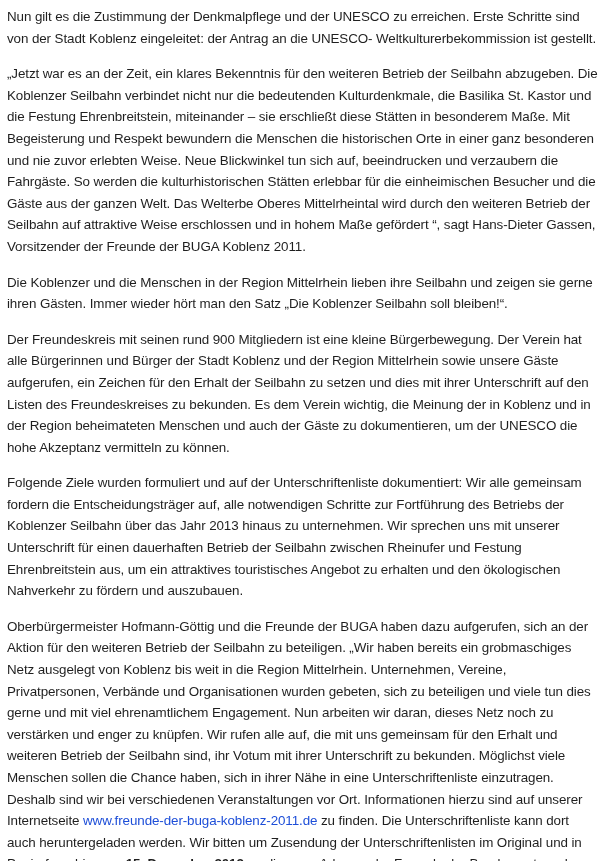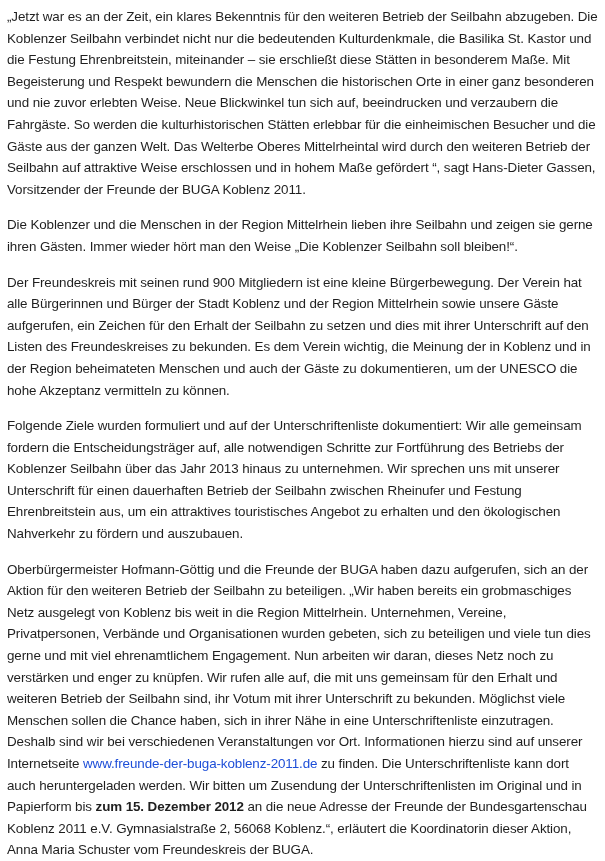--- a/index.html
+++ b/index.html
@@ -15,18 +15,19 @@
     line-height: 21.6px;
     letter-spacing: -0.1px;
   }
   .link { color: #1d4ed8; text-decoration: none; }
   .bold { font-weight: bold; }
 </style>
 </head>
 <body>
 
 <div class="article">
+  <p>Nun gilt es die Zustimmung der Denkmalpflege und der UNESCO zu erreichen.  Erste Schritte sind von der Stadt Koblenz eingeleitet: der Antrag an die UNESCO- Weltkulturerbekommission ist gestellt.</p>
   <p>„Jetzt war es an der Zeit, ein klares Bekenntnis für den weiteren Betrieb der Seilbahn abzugeben. Die Koblenzer Seilbahn verbindet nicht nur die bedeutenden Kulturdenkmale, die Basilika St. Kastor und die Festung Ehrenbreitstein, miteinander – sie erschließt diese Stätten in besonderem Maße. Mit Begeisterung und Respekt bewundern die Menschen die historischen Orte in einer ganz besonderen und nie zuvor erlebten Weise. Neue Blickwinkel tun sich auf, beeindrucken und verzaubern die Fahrgäste. So werden die kulturhistorischen Stätten erlebbar für die einheimischen Besucher und die Gäste aus der ganzen Welt. Das Welterbe Oberes Mittelrheintal wird durch den weiteren Betrieb der Seilbahn auf attraktive Weise erschlossen und in hohem Maße gefördert “, sagt Hans-Dieter Gassen, Vorsitzender der Freunde der BUGA Koblenz 2011.</p>
-  <p>Die Koblenzer und die Menschen in der Region Mittelrhein lieben ihre Seilbahn und zeigen sie gerne ihren Gästen. Immer wieder hört man den Weise „Die Koblenzer Seilbahn soll bleiben!“.</p>
+  <p>Die Koblenzer und die Menschen in der Region Mittelrhein lieben ihre Seilbahn und zeigen sie gerne ihren Gästen. Immer wieder hört man den Satz „Die Koblenzer Seilbahn soll bleiben!“.</p>
   <p>Der Freundeskreis mit seinen rund 900 Mitgliedern ist eine kleine Bürgerbewegung. Der Verein hat alle Bürgerinnen und Bürger der Stadt Koblenz und der Region Mittelrhein sowie unsere Gäste aufgerufen, ein Zeichen für den Erhalt der Seilbahn zu setzen und dies mit ihrer Unterschrift auf den Listen des Freundeskreises zu bekunden. Es dem Verein wichtig, die Meinung der in Koblenz und in der Region beheimateten Menschen und auch der Gäste zu dokumentieren, um der UNESCO die hohe Akzeptanz vermitteln zu können.</p>
   <p>Folgende Ziele wurden formuliert und auf der Unterschriftenliste dokumentiert:  Wir alle gemeinsam fordern die Entscheidungsträger auf, alle notwendigen Schritte zur Fortführung des Betriebs der Koblenzer Seilbahn über das Jahr 2013 hinaus zu unternehmen. Wir sprechen uns mit unserer Unterschrift für einen dauerhaften Betrieb der Seilbahn zwischen Rheinufer und Festung Ehrenbreitstein aus, um ein attraktives touristisches Angebot zu erhalten und den ökologischen Nahverkehr zu fördern und auszubauen.</p>
   <p><span>Oberbürgermeister Hofmann-Göttig und die Freunde der BUGA haben dazu aufgerufen, sich an der Aktion für den weiteren Betrieb der Seilbahn zu beteiligen. „Wir haben bereits ein grobmaschiges Netz ausgelegt von Koblenz bis weit in die Region Mittelrhein. Unternehmen, Vereine, Privatpersonen, Verbände und Organisationen wurden gebeten, sich zu beteiligen und viele tun dies gerne und mit viel ehrenamtlichem Engagement. Nun arbeiten wir daran, dieses Netz noch zu verstärken und enger zu knüpfen. Wir rufen alle auf, die mit uns gemeinsam für den Erhalt und weiteren Betrieb der Seilbahn sind, ihr Votum mit ihrer Unterschrift zu bekunden.  Möglichst viele Menschen sollen die Chance haben, sich in ihrer Nähe in eine Unterschriftenliste einzutragen. Deshalb sind wir bei verschiedenen Veranstaltungen vor Ort. Informationen hierzu sind auf unserer Internetseite </span><a class="link">www.freunde-der-buga-koblenz-2011.de</a><span> zu finden. Die Unterschriftenliste kann dort auch heruntergeladen werden. Wir bitten um Zusendung der Unterschriftenlisten im Original und in Papierform bis </span><span class="bold">zum 15. Dezember 2012</span><span> an die neue Adresse der Freunde der Bundesgartenschau Koblenz 2011 e.V. Gymnasialstraße 2, 56068 Koblenz.“, erläutert die Koordinatorin dieser Aktion, Anna Maria Schuster vom Freundeskreis der BUGA.</span></p>
 </div>
 
 </body></html>

